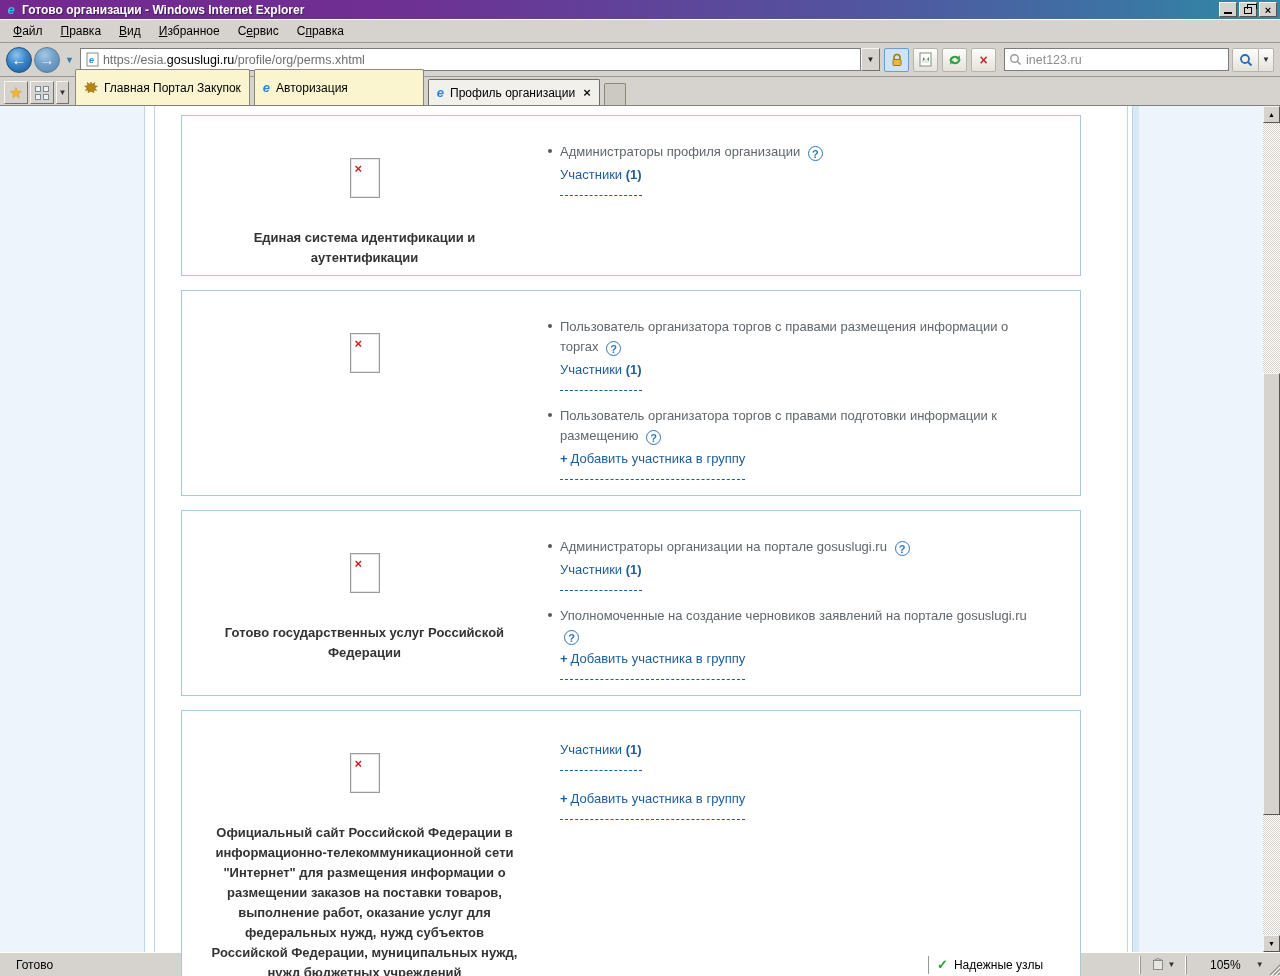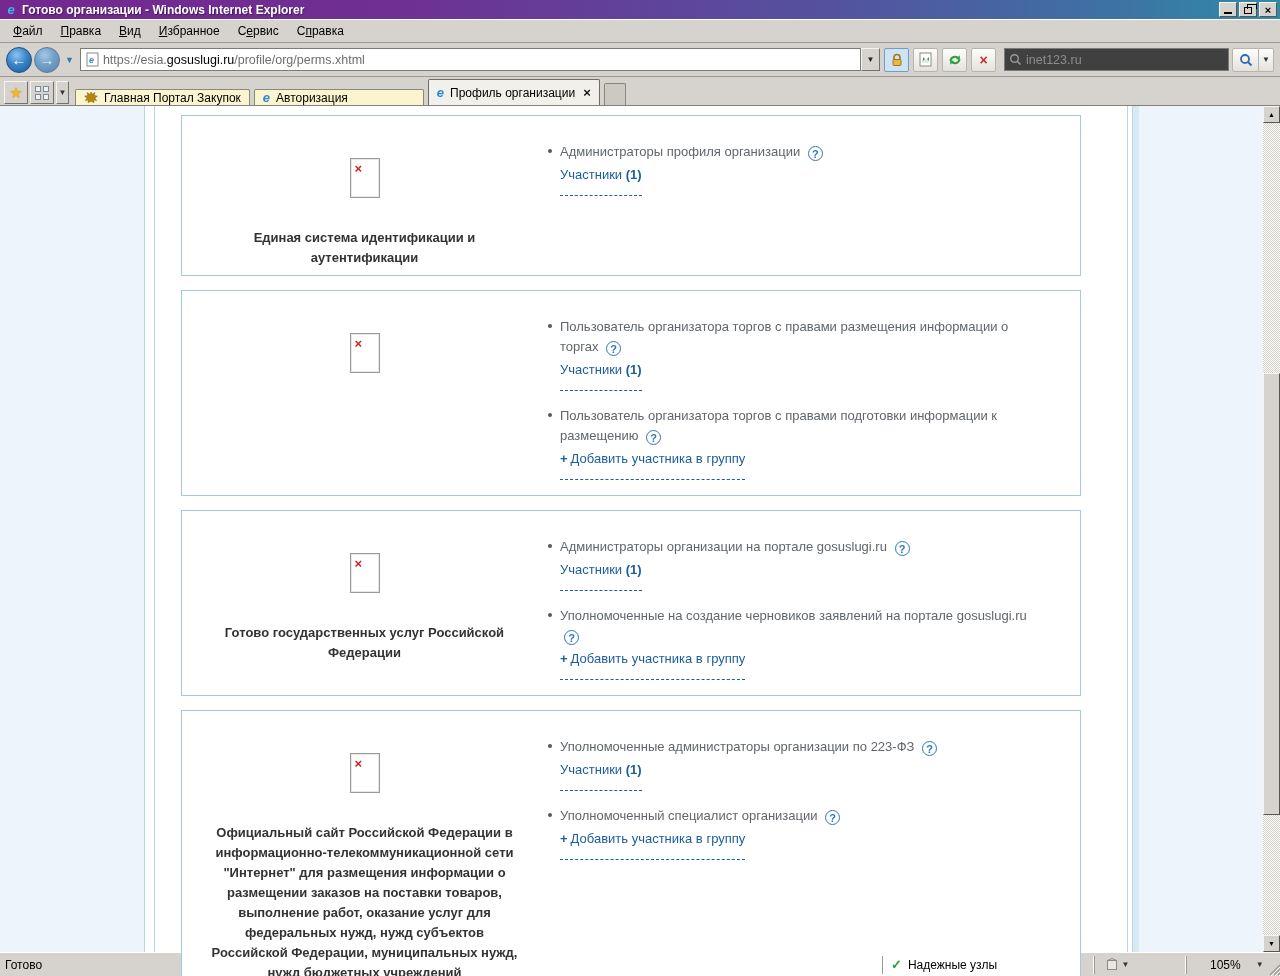--- a/index.html
+++ b/index.html
@@ -35,36 +35,36 @@
   .urlfield { flex:1; height:23px; background:#fff; border:1px solid #7b7b7b; display:flex; align-items:center; padding:0 2px; }
   .urlfield .fav { margin:0 3px; }
   .url-text { font-size:12.5px; white-space:nowrap; overflow:hidden; }
   .url-dim { color:#6e6e6e; } .url-domain { color:#000; }
   .squarebtn { height:23px; width:19px; background:#d6d3ce; border:1px solid; border-color:#f5f4f0 #74716a #74716a #f5f4f0;
     display:flex; align-items:center; justify-content:center; font-size:8px; color:#222; }
   .toolbtn { height:24px; width:25px; margin-left:4px; background:linear-gradient(#fdfdfc,#e4e2da); border:1px solid #b7b4ac; border-radius:2px;
     display:flex; align-items:center; justify-content:center; }
   .toolbtn.lock { background:#cfe3f5; border-color:#6e9dc9; }
   .stop-x { color:#c23030; font-weight:bold; font-size:14px; line-height:14px; }
-  .searchfield { width:225px; height:23px; background:#404040; border:1px solid #7b7b7b; margin-left:8px; display:flex; align-items:center; padding:0 4px; }
+  .searchfield { width:225px; height:23px; background:#ffffff; border:1px solid #7b7b7b; margin-left:8px; display:flex; align-items:center; padding:0 4px; }
   .searchfield .ph { color:#8d8d8d; font-size:12.5px; margin-left:4px; }
   .searchbtn { height:24px; width:27px; margin-left:3px; background:linear-gradient(#fdfdfc,#e4e2da); border:1px solid #b7b4ac; border-radius:2px 0 0 2px;
     display:flex; align-items:center; justify-content:center; }
   .searchdrop { height:24px; width:15px; background:linear-gradient(#fdfdfc,#e4e2da); border:1px solid #b7b4ac; border-left:none; border-radius:0 2px 2px 0;
     display:flex; align-items:center; justify-content:center; font-size:8px; color:#333; }
 
   
   .tabbar { height:29px; background:#d6d3ce; display:flex; align-items:flex-end; padding:2px 4px 0 4px; border-bottom:1px solid #83817c; }
   .tab-tool { width:24px; height:23px; margin-right:2px; background:#d6d3ce; border:1px solid; border-color:#f5f4f0 #74716a #74716a #f5f4f0;
     display:flex; align-items:center; justify-content:center; margin-bottom:1px; }
   .star-glyph { color:#f4b62a; font-size:15px; text-shadow:0 0 1px #b36d12; line-height:15px; }
   .qt-grid { display:grid; grid-template-columns:6px 6px; grid-template-rows:6px 6px; gap:2px; }
   .qt-grid i { background:#eef2f5; border:1px solid #7d8b96; }
   .tab-drop { width:13px; }
-  .tab { height:16px; display:flex; align-items:center; padding:0 8px; margin-left:4px; font-size:12px; color:#000;
+  .tab { height:36px; display:flex; align-items:center; padding:0 8px; margin-left:4px; font-size:12px; color:#000;
     background:#fbf5cf; border:1px solid #8a8878; border-bottom:none; border-radius:2px 2px 0 0; min-width:170px; }
   .tab.active { background:#f2f0ea; border-color:#6e6c64; height:26px; }
   .tab .tab-label { margin-left:6px; white-space:nowrap; flex:1; }
   .tab .tab-close { font-weight:bold; font-size:13px; color:#111; margin-left:8px; }
   .tab-stub { width:22px; height:22px; margin-left:4px; background:#ccc9c2; border:1px solid #8a8878; border-bottom:none; border-radius:2px 2px 0 0; }
   .ie-e { color:#2b87d8; font-weight:bold; font-style:italic; font-size:13px; }
 
   
   .viewport { height:846px; display:flex; background:#fff; }
   .gut-left { width:145px; background:#eef4fb; border-right:1px solid #bcd4e4; }
@@ -101,26 +101,26 @@
                      linear-gradient(45deg,#d4d0c8 25%,transparent 25%,transparent 75%,#d4d0c8 75%);
     background-size:2px 2px; background-position:0 0,1px 1px; }
   .sb-btn { position:absolute; left:0; width:17px; height:17px; background:#d6d3ce; border:1px solid;
     border-color:#f5f4f0 #57554f #57554f #f5f4f0; display:flex; align-items:center; justify-content:center; font-size:7px; color:#000; }
   .sb-up { top:0; } .sb-down { bottom:0; }
   .sb-thumb { position:absolute; left:0; top:267px; width:17px; height:442px; background:#d6d3ce; border:1px solid;
     border-color:#f5f4f0 #57554f #57554f #f5f4f0; }
 
   
   .statusbar { height:24px; background:#d6d3ce; border-top:1px solid #fff; box-shadow:0 -1px 0 #9a9894; display:flex; align-items:center; font-size:12px; color:#000; }
-  .sb-left { flex:1; padding-left:5px; }
+  .sb-left { flex:1; padding-left:16px; }
   .sb-seg { height:18px; display:flex; align-items:center; border-left:1px solid #9a9894; box-shadow:-1px 0 0 #fff; padding:0 8px; }
   .seg-zone { width:212px; }
   .check-glyph { color:#2e9e3c; font-weight:bold; margin-right:6px; font-size:13px; }
   .seg-mode { width:46px; justify-content:center; gap:3px; }
-  .seg-zoom { width:78px; gap:15px;margin-left:46px; }
+  .seg-zoom { width:78px; gap:15px; }
   .drop-caret { font-size:8px; color:#333; }
   .grip { width:16px; height:100%; align-self:flex-end; }
 </style>
 </head>
 <body>
 
 <div class="titlebar">
   <span class="ie-logo">e</span>
   <span class="title-text">Готово организации - Windows Internet Explorer</span>
   <span class="winbtn">
@@ -277,22 +277,22 @@
         </div>
       </section>
       <section class="card card4">
         <div class="card-left">
           <div class="broken-img">
             <span class="bx">×</span>
           </div>
           <div class="card-title">Официальный сайт Российской Федерации в информационно-телекоммуникационной сети "Интернет" для размещения информации о размещении заказов на поставки товаров, выполнение работ, оказание услуг для федеральных нужд, нужд субъектов Российской Федерации, муниципальных нужд, нужд бюджетных учреждений</div>
         </div>
         <div class="card-right">
-          <div class="group"><div class="group-name"><span class="dot"></span>Уполномоченные администраторы организации по 223-ФЗ <span class="help-icon">?</span></div><div class="group-link"><span class="link-members">Участники <b>(1)</b></span></div></div>
-          <div class="group"><div class="group-name"><span class="dot"></span>Уполномоченный специалист организации <span class="help-icon">?</span></div><div class="group-link"><span class="link-add"><span class="plus-glyph">+</span>Добавить участника в группу</span></div></div>
+          <div class="group"><div class="group-link"><span class="link-members">Участники <b>(1)</b></span></div></div>
+          <div class="group"><div class="group-link"><span class="link-add"><span class="plus-glyph">+</span>Добавить участника в группу</span></div></div>
         </div>
       </section>
     </div>
   <div class="gut-right2"></div>
   <div class="gut-right-strip"></div>
   <div class="gut-right"></div>
   <div class="scrollbar">
     <span class="sb-btn sb-up">
         <span>▲</span>
       </span>

